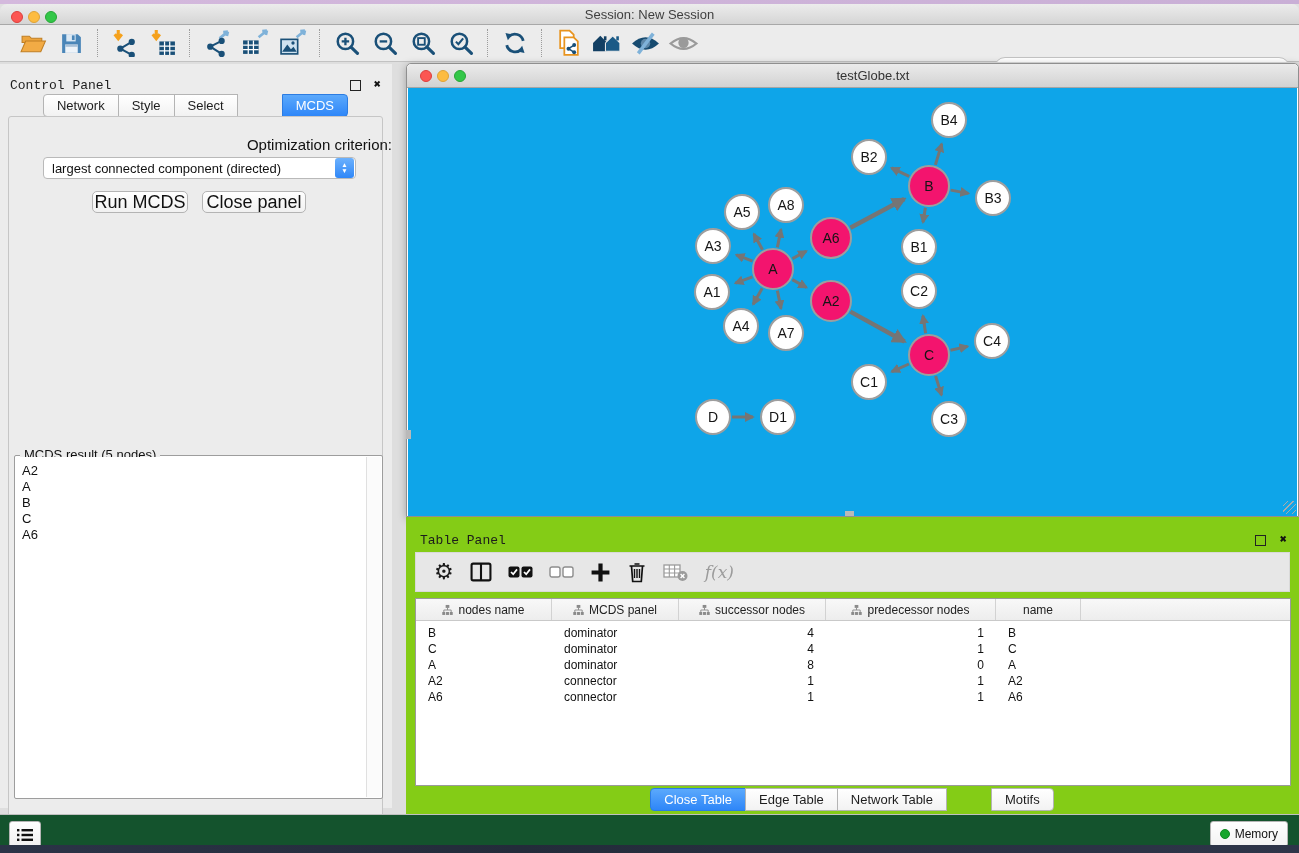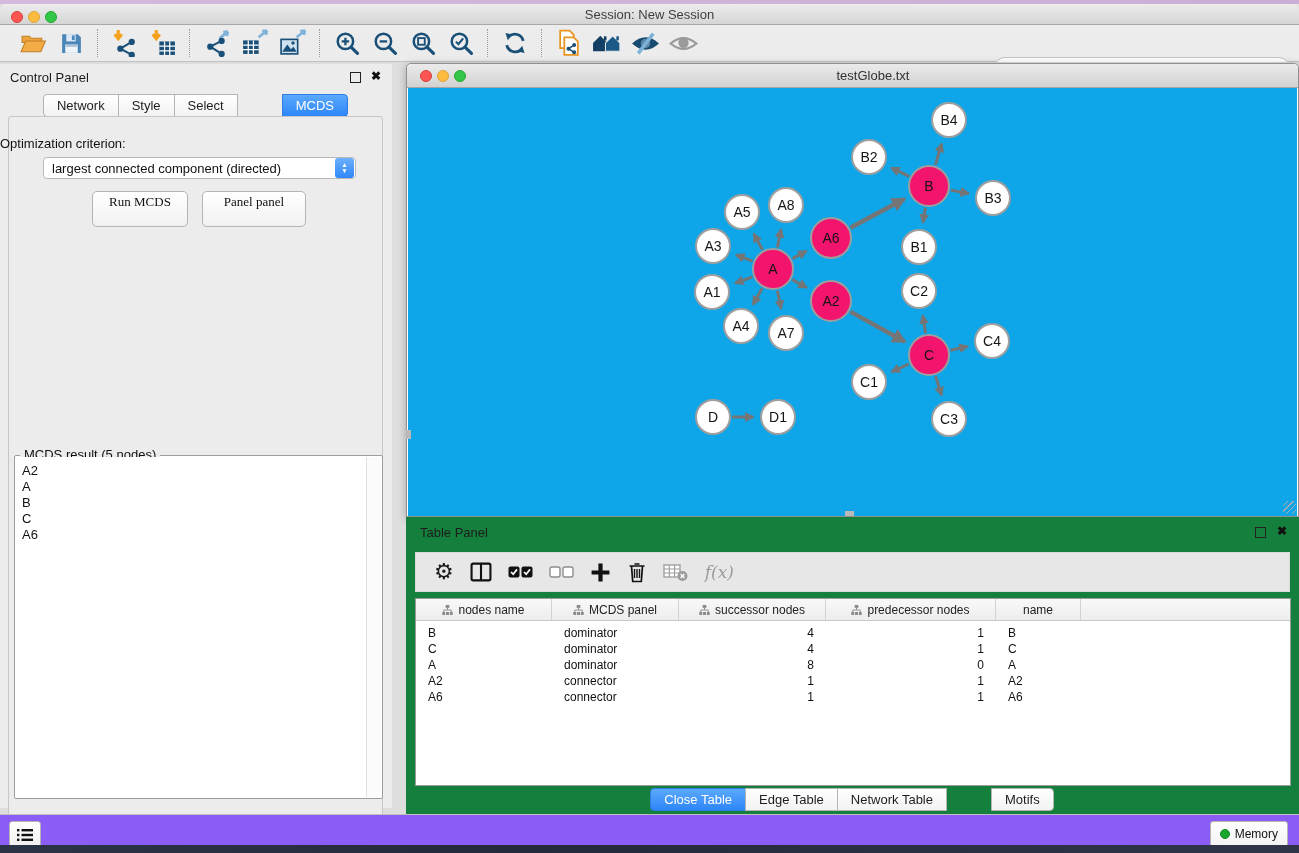--- a/index.html
+++ b/index.html
@@ -23,80 +23,80 @@
     box-sizing:border-box;display:flex;align-items:center;padding-left:14px;}
   .tb-ic{display:flex;align-items:center;justify-content:center;width:32px;height:32px;margin:0 3px;}
   .tb-sep{width:1px;height:28px;border-left:1px dotted #9c9c9c;margin:0 7px;}
   .searchbox{position:absolute;right:9px;top:32px;width:296px;height:22px;background:#fff;
     border:1px solid #c3c3c3;border-radius:12px;display:flex;align-items:center;padding-left:7px;box-sizing:border-box;}
   .searchbox input{border:none;outline:none;flex:1;font-size:12px;background:transparent;margin-left:4px;}
   
   .workspace{left:0;top:62px;width:1299px;height:752px;background:#dedede;}
   
   .control-panel{left:0;top:64px;width:392px;height:744px;background:#ececec;}
-  .panel-header{position:absolute;left:0;top:0;width:100%;height:26px;}
+  .panel-header{position:absolute;left:0;top:8px;width:100%;height:26px;font-family:Liberation Mono, monospace;}
   .panel-title{position:absolute;left:10px;top:6px;font-size:13px;color:#1c1c1c;}
   .float-ic{position:absolute;width:9px;height:9px;border:1.5px solid #222;top:8px;}
   .close-ic{position:absolute;top:5px;font-size:12px;font-weight:bold;color:#111;}
   .seg-row{position:absolute;display:flex;justify-content:center;width:100%;}
   .seg-tab{background:linear-gradient(#ffffff,#f2f2f2);border:1px solid #b4b4b4;margin-left:-1px;
     padding:3px 13px;font-size:13px;color:#1d1d1d;cursor:default;}
   .seg-tab:first-child{border-radius:4px 0 0 4px;}
   .seg-tab:last-child{border-radius:0 4px 4px 0;margin-left:44px;}
   .seg-tab.active{background:linear-gradient(#5ba9fc,#2e86f8);border-color:#2c7ce2;color:#fff;}
   .cp-content{position:absolute;left:8px;top:52px;width:375px;height:750px;border:1px solid #c6c6c6;
     border-radius:3px;box-sizing:border-box;background:#ececec;height:752px;max-height:752px;}
   .cp-content{height:752px;} 
-  .opt-label{position:absolute;left:0;width:100%;top:72px;text-align:left;font-size:13px;color:#111;}
+  .opt-label{position:absolute;left:0;width:100%;top:72px;text-align:right;font-size:15px;color:#111;}
   .dropdown{position:absolute;left:43px;top:93px;width:313px;height:22px;background:#fff;border:1px solid #b9b9b9;
     border-radius:4px;box-sizing:border-box;display:flex;align-items:center;}
   .dropdown .val{flex:1;font-size:13px;padding-left:8px;color:#111;white-space:nowrap;overflow:hidden;}
   .dropdown .stepper{width:19px;height:20px;border-radius:3px;background:linear-gradient(#6cb1fd,#2f87f8);
     display:flex;flex-direction:column;align-items:center;justify-content:center;color:#fff;font-size:6.5px;line-height:6px;margin-right:1px;}
-  .btn{position:absolute;height:36px;background:linear-gradient(#ffffff,#f1f1f1);border:1px solid #b4b4b4;
-    border-radius:5px;font-size:13px;color:#111;text-align:center;line-height:20px;box-sizing:border-box;font-family:Liberation Serif, serif;}
+  .btn{position:absolute;height:22px;background:linear-gradient(#ffffff,#f1f1f1);border:1px solid #b4b4b4;
+    border-radius:5px;font-size:18px;color:#111;text-align:center;line-height:20px;box-sizing:border-box;}
   .groupbox{position:absolute;left:14px;top:391px;width:369px;height:344px;border:1px solid #9d9d9d;
     border-radius:2px;box-sizing:border-box;background:#fff;}
   .legend{position:absolute;top:-9px;left:5px;background:#ececec;padding:0 4px;font-size:13px;color:#111;}
   .mcds-list{position:absolute;inset:1px 15px 1px 1px;background:#fff;padding-top:6px;}
   .mcds-item{font-size:13px;line-height:16px;padding-left:6px;color:#111;}
   .scroll-track{position:absolute;top:1px;bottom:1px;right:1px;width:14px;background:#fbfbfb;border-left:1px solid #e0e0e0;}
   
   .network-window{left:406px;top:63px;width:893px;height:454px;background:#fff;border:1px solid #8f8f8f;
     box-sizing:border-box;border-radius:5px 5px 0 0;box-shadow:0 2px 8px rgba(0,0,0,.28);}
   .nw-titlebar{position:absolute;left:0;top:0;width:100%;height:24px;border-radius:5px 5px 0 0;
     background:linear-gradient(#ebebeb,#d2d2d2);border-bottom:1px solid #a5a5a5;box-sizing:border-box;}
   .nw-titlebar .light{top:6px;}
   .nw-titlebar .red{left:13px;} .nw-titlebar .yellow{left:30px;} .nw-titlebar .green{left:47px;}
   .nw-title{position:absolute;left:0;right:0;top:4px;text-align:center;font-size:13px;color:#333;padding-left:41px;}
   .nw-canvas{position:absolute;left:1px;top:24px;width:889px;height:428px;background:#0ea5e9;overflow:hidden;}
   .nub-v{left:406px;top:430px;width:5px;height:9px;background:#b9b9b9;}
   .nub-h{left:845px;top:511px;width:9px;height:5px;background:#b9b9b9;}
   .resize-grip{position:absolute;right:2px;bottom:2px;width:13px;height:13px;
     background:repeating-linear-gradient(135deg,transparent 0 3px,#ababab 3px 4px);}
   
-  .table-panel{left:406px;top:517px;width:893px;height:297px;background:#15803d;}
+  .table-panel{left:406px;top:517px;width:893px;height:297px;background:#84cc16;}
   .tp-toolbar{position:absolute;left:9px;top:35px;width:875px;height:40px;background:#e7e7e7;
     border:1px solid #d9d9d9;box-sizing:border-box;display:flex;align-items:center;gap:16px;padding-left:18px;}
   .tp-ic{display:flex;align-items:center;justify-content:center;height:30px;}
   .gear-glyph{font-family:"DejaVu Sans",sans-serif;font-size:22px;color:#1a1a1a;line-height:22px;}
   .fx{font-family:"DejaVu Serif",serif;font-style:italic;font-size:17px;color:#9b9b9b;}
   .tableview{position:absolute;left:9px;top:81px;width:876px;height:188px;background:#fff;
     border:1px solid #9a9a9a;box-sizing:border-box;overflow:hidden;}
   .thead{display:flex;height:21px;background:linear-gradient(#f8f8f8,#ededed);border-bottom:1px solid #c9c9c9;}
   .th{display:flex;align-items:center;justify-content:center;gap:5px;font-size:12px;color:#222;
     border-right:1px solid #d2d2d2;box-sizing:border-box;}
   .th-fill{flex:1;}
   .tr{display:flex;height:16px;align-items:center;}
   .td{font-size:12px;color:#111;padding-left:12px;box-sizing:border-box;white-space:nowrap;}
   .td.num{text-align:right;padding-right:12px;padding-left:0;}
   .tbody{padding-top:4px;}
   .tp-tabs{position:absolute;left:0;width:100%;top:271px;}
   
-  .statusbar{left:0;top:814px;width:1299px;height:31px;background:#8b5cf6;border-top:1px solid #c0c0c0;box-sizing:border-box;}
+  .statusbar{left:0;top:814px;width:1299px;height:31px;background:#14532d;border-top:1px solid #c0c0c0;box-sizing:border-box;}
   .list-btn{position:absolute;left:9px;top:6px;width:30px;height:25px;background:linear-gradient(#fff,#f0f0f0);
     border:1px solid #b5b5b5;border-radius:3px;display:flex;align-items:center;justify-content:center;}
   .memory-btn{position:absolute;right:11px;top:6px;height:24px;background:linear-gradient(#fff,#f3f3f3);
     border:1px solid #b5b5b5;border-radius:3px;display:flex;align-items:center;gap:5px;padding:0 9px;font-size:12px;color:#111;}
   .memory-dot{width:10px;height:10px;border-radius:50%;background:#17a62d;border:1px solid #0f8a22;box-sizing:border-box;}
   svg{display:block;}
 </style>
 </head>
 <body>
 
@@ -264,21 +264,21 @@
     <div class="cp-content"></div>
     <div class="opt-label">Optimization criterion:</div>
     <div class="dropdown">
       <span class="val">largest connected component (directed)</span>
       <span class="stepper">
           <span>▲</span>
           <span>▼</span>
         </span>
     </div>
     <div class="btn" style="left:92px;top:127px;width:96px">Run MCDS</div>
-    <div class="btn" style="left:202px;top:127px;width:104px">Panel panel</div>
+    <div class="btn" style="left:202px;top:127px;width:104px">Close panel</div>
     <div class="groupbox">
       <span class="legend">MCDS result (5 nodes)</span>
       <div class="mcds-list">
           <div class="mcds-item">A2</div>
           <div class="mcds-item">A</div>
           <div class="mcds-item">B</div>
           <div class="mcds-item">C</div>
           <div class="mcds-item">A6</div>
         </div>
       <div class="scroll-track"></div>

